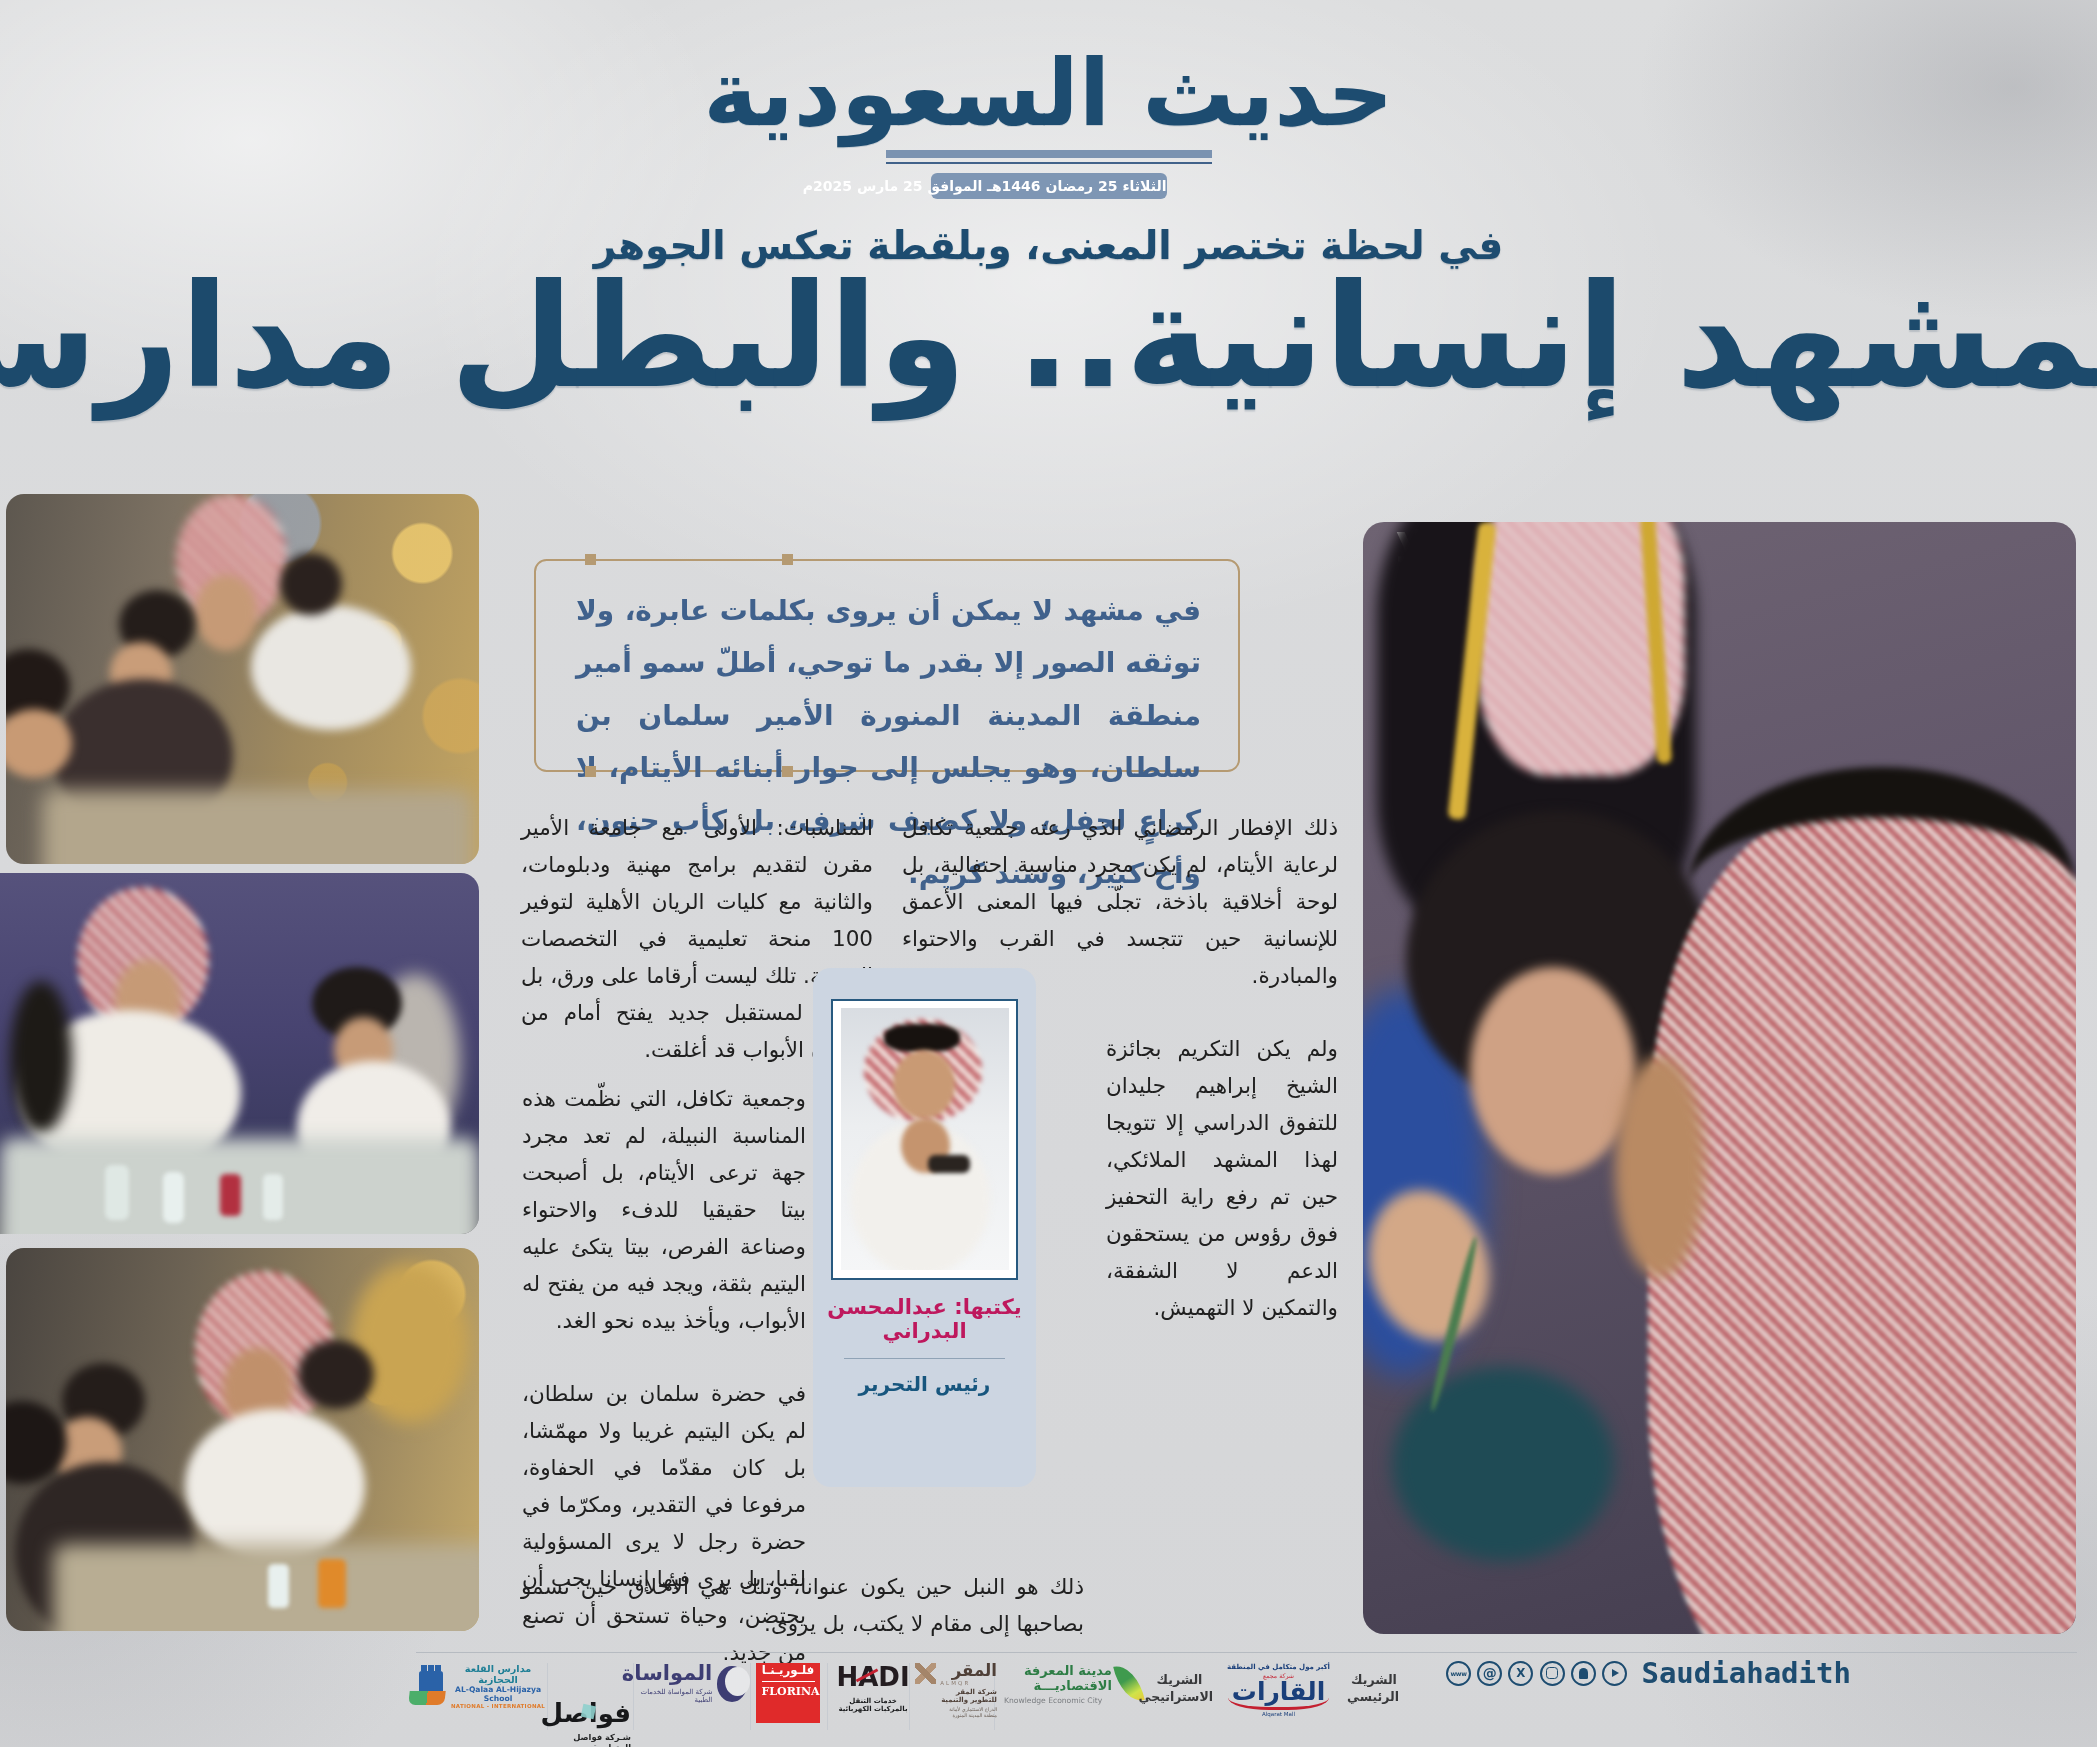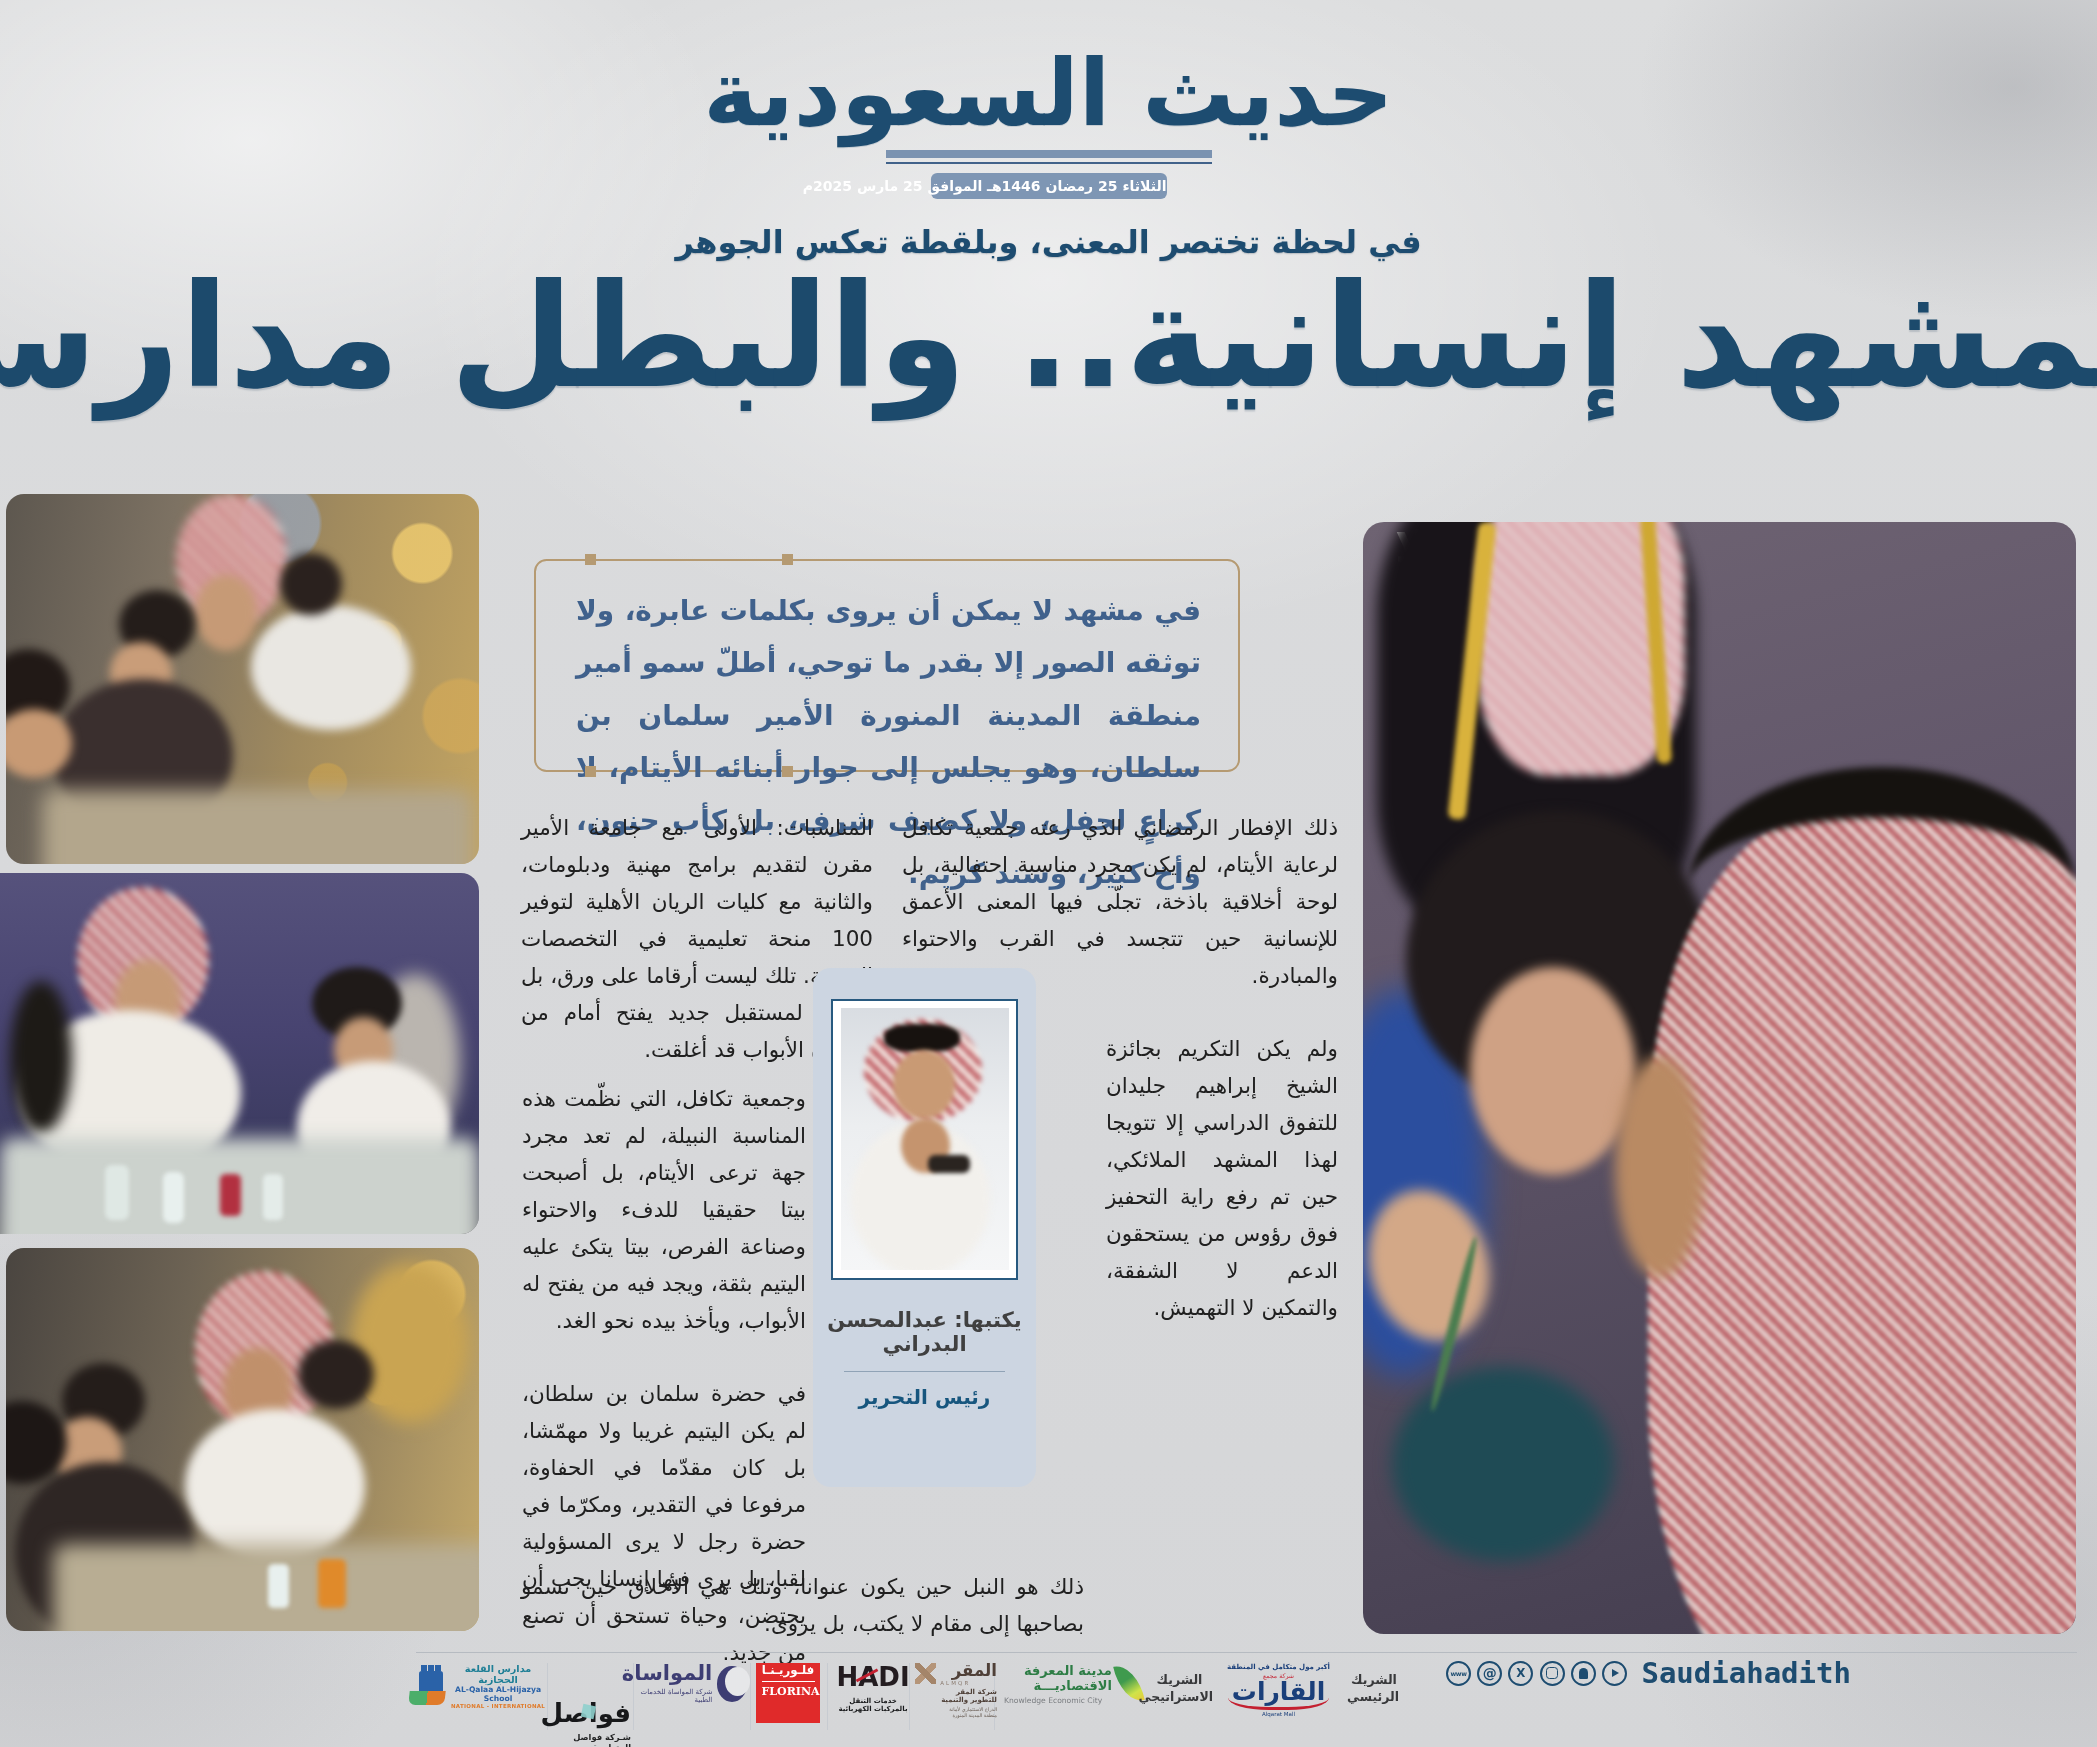--- a/index.html
+++ b/index.html
@@ -18,21 +18,21 @@
   .ctr{left:50%;transform:translateX(-50%);}
 
   
   .m-title{top:43px;font-size:92px;font-weight:bold;color:#1d4c70;white-space:nowrap;line-height:1.1;text-shadow:0 1.4px 0 rgba(20,60,95,.15);}
   .m-rule-thick{top:150px;width:326px;height:7.6px;background:#7b93b1;}
   .m-rule-thin{top:162px;width:326px;height:2.1px;background:#41628a;}
   .m-badge{top:173px;width:236px;height:26px;background:#7e96b4;border-radius:6.2px;color:#fff;
            font-size:14px;font-weight:bold;text-align:center;line-height:26px;white-space:nowrap;}
 
   
-  .kicker{top:223px;font-size:32px;font-weight:bold;color:#1d4c70;white-space:nowrap;text-shadow:0 1.4px 1.4px rgba(40,60,80,.25);}
+  .kicker{top:223px;font-size:39px;font-weight:bold;color:#1d4c70;white-space:nowrap;text-shadow:0 1.4px 1.4px rgba(40,60,80,.25);}
   .headline{top:251px;font-size:143px;font-weight:bold;color:#1c4a6c;white-space:nowrap;line-height:1.2;letter-spacing:-1.4px;text-shadow:0 2.1px 1.4px rgba(25,55,85,.18);}
 
   
   .photo{overflow:hidden;}
   .b{position:absolute;border-radius:50%;filter:blur(4.9px);}
   .checker{background:
       repeating-linear-gradient(45deg, rgba(186,74,80,.85) 0 5.5px, rgba(246,238,232,.9) 5.5px 11px),
       repeating-linear-gradient(-45deg, rgba(186,74,80,.45) 0 5.5px, rgba(246,238,232,.45) 5.5px 11px);}
   .checker-pink{background:
       repeating-linear-gradient(45deg, rgba(226,150,160,.9) 0 6.2px, rgba(248,238,236,.9) 6.2px 12.5px),
@@ -70,21 +70,21 @@
   .col-r1{right:759px;top:810px;width:436px;}   
   .col-r2{right:759px;top:1031px;width:232px;}   
   .col-m1{right:1224px;top:810px;width:352px;}   
   .col-m2{right:1291px;top:1081px;width:284px;}   
   .closing{right:1013px;top:1569px;width:563px;}  
 
   
   .author-box{left:813px;top:968px;width:223px;height:519px;background:#ccd5e1;border-radius:18px;}
   .frame{margin:30.5px auto 0;width:168px;background:#fff;border:2.1px solid #27597f;padding:7.6px;}
   .aphoto{height:262px;position:relative;overflow:hidden;background:linear-gradient(180deg,#d9dde2 0%,#eceef0 45%,#f5f6f7 100%);}
-  .byline{margin-top:28px;font-size:21px;font-weight:bold;color:#404040;text-align:center;}
+  .byline{margin-top:15px;font-size:21px;font-weight:bold;color:#be185d;text-align:center;}
   .a-div{width:72%;height:1.4px;background:#90a3b6;margin:15.3px auto 12.5px;}
   .role{font-size:20px;font-weight:bold;color:#17567e;text-align:center;}
 
   
   .f-divider{left:416px;top:1652px;width:1661px;height:1.4px;background:#b6bbc1;}
   .sep{position:absolute;top:1663px;width:0.7px;height:67px;background:#c7cbd1;}
   .lg{position:absolute;top:1663px;}
   .lg, .lg *{direction:rtl;}
 
   .school{left:419px;width:129px;display:flex;gap:5.5px;align-items:center;}

